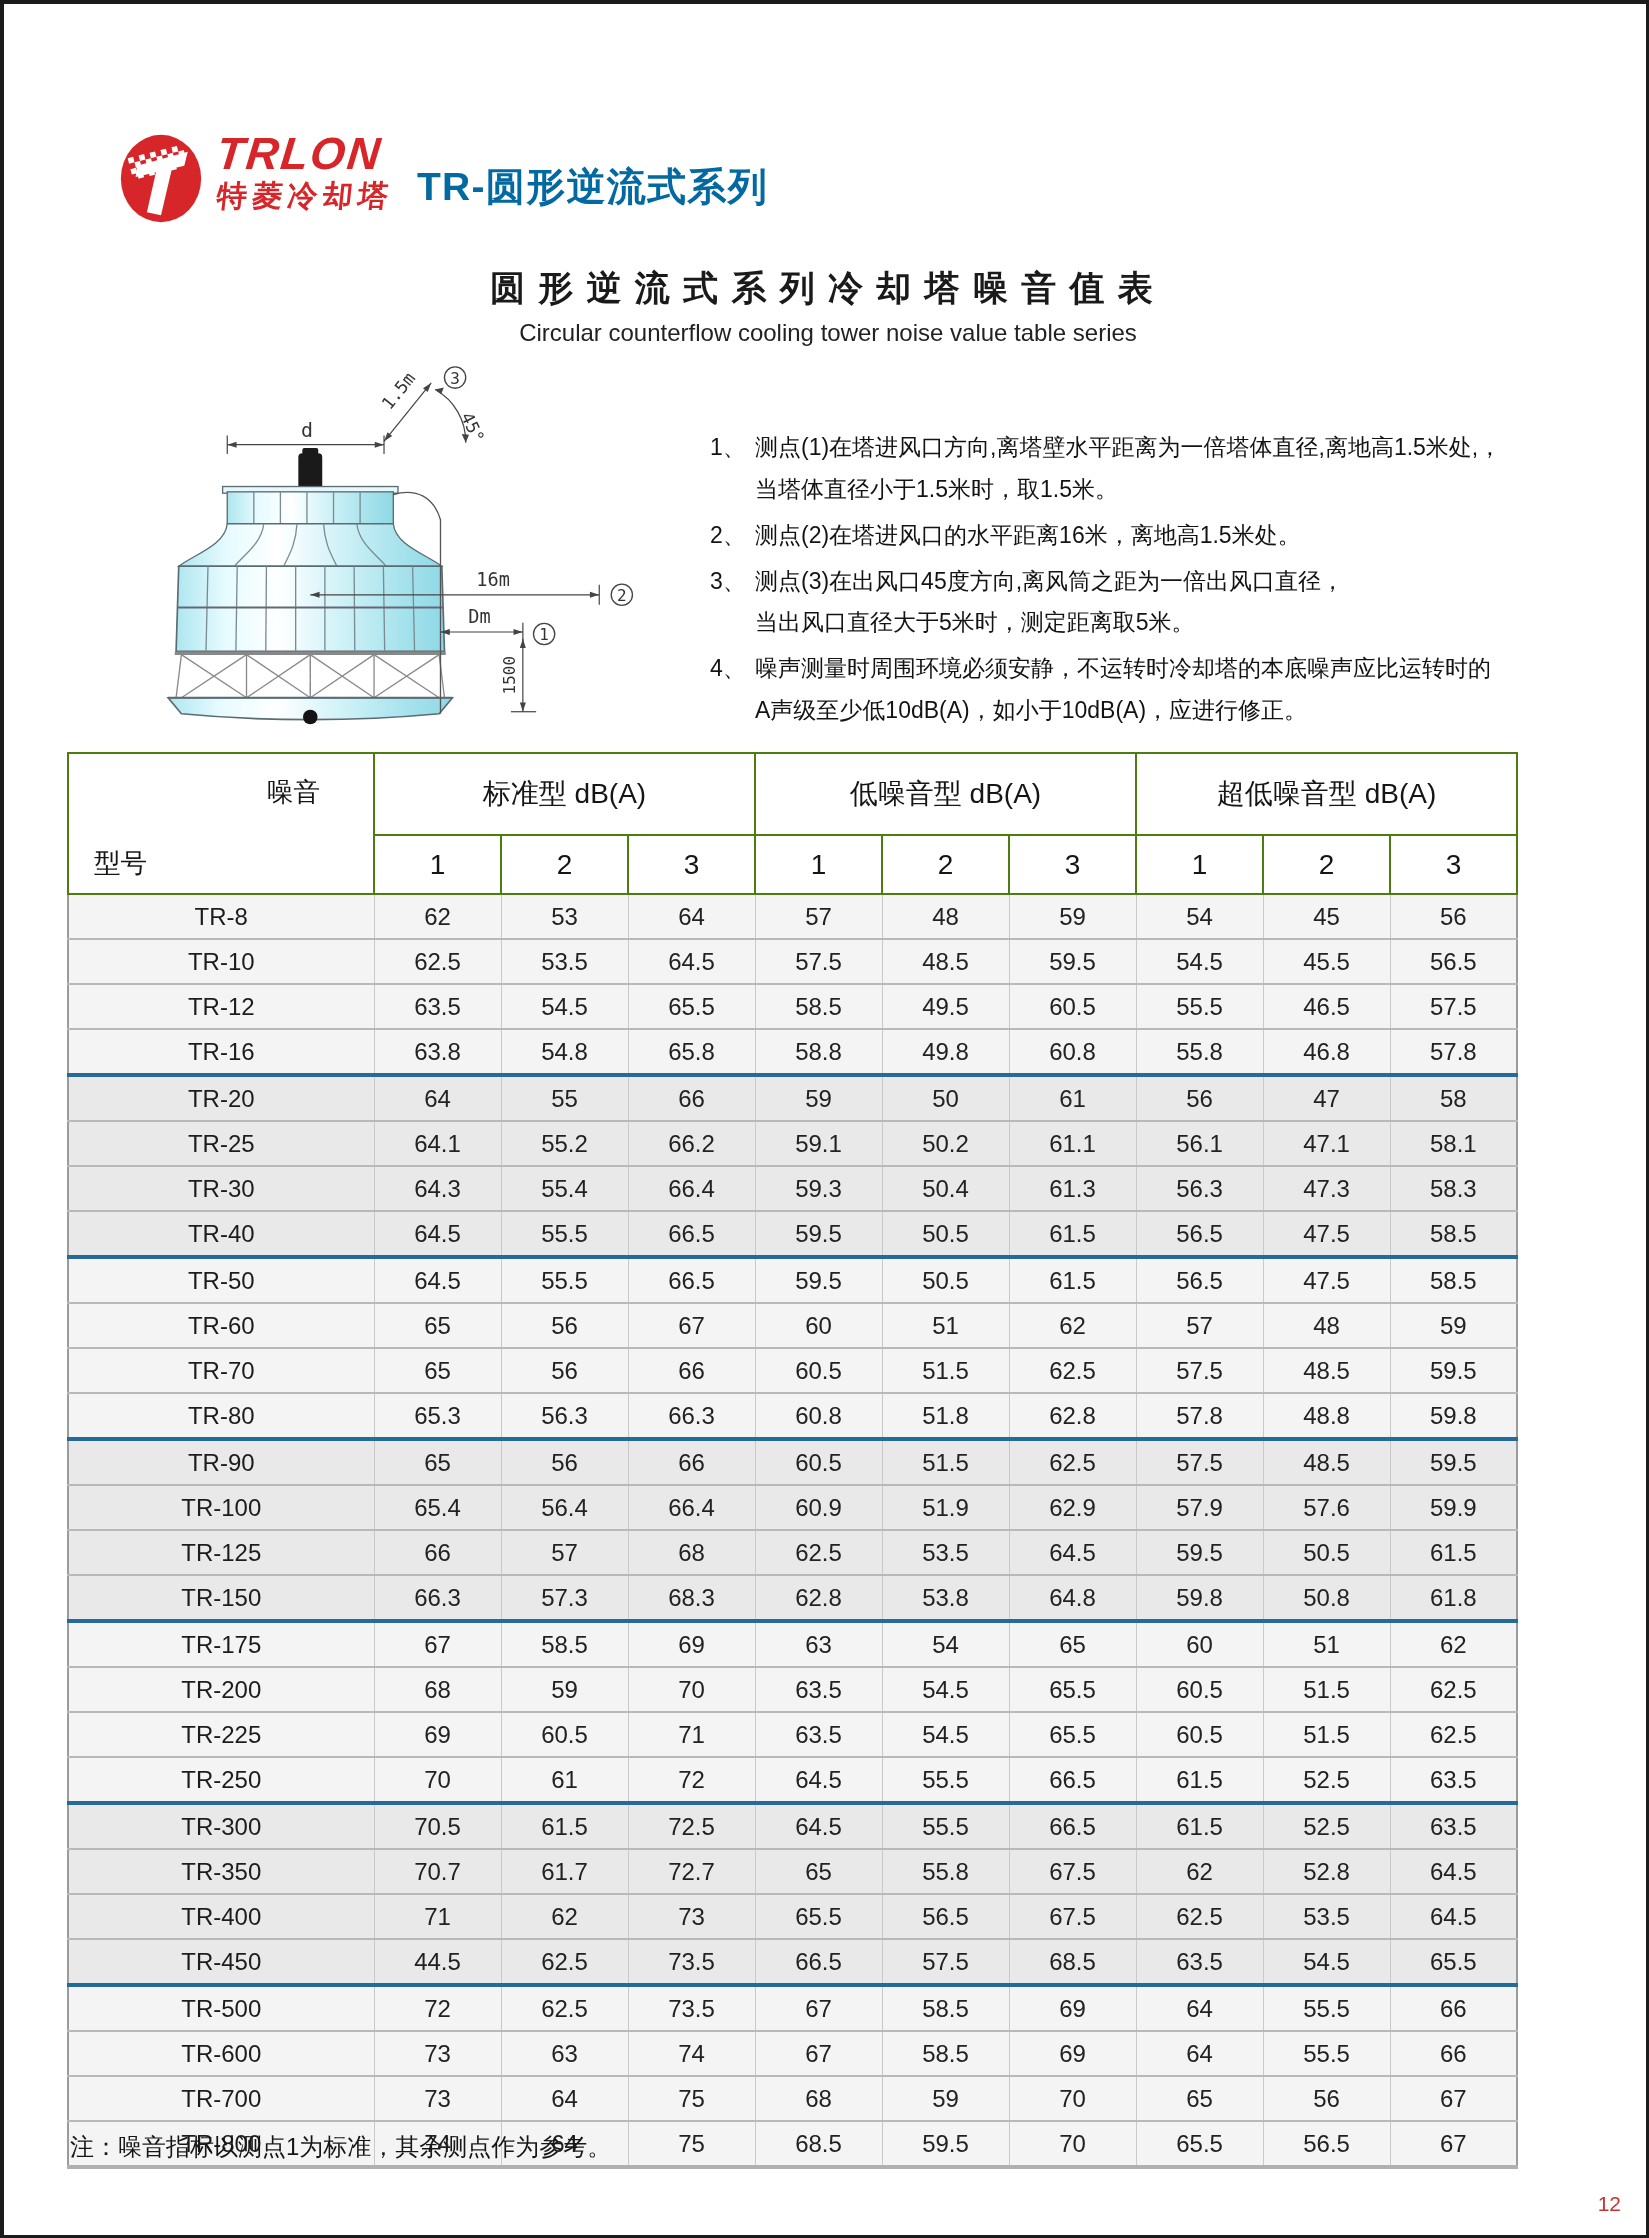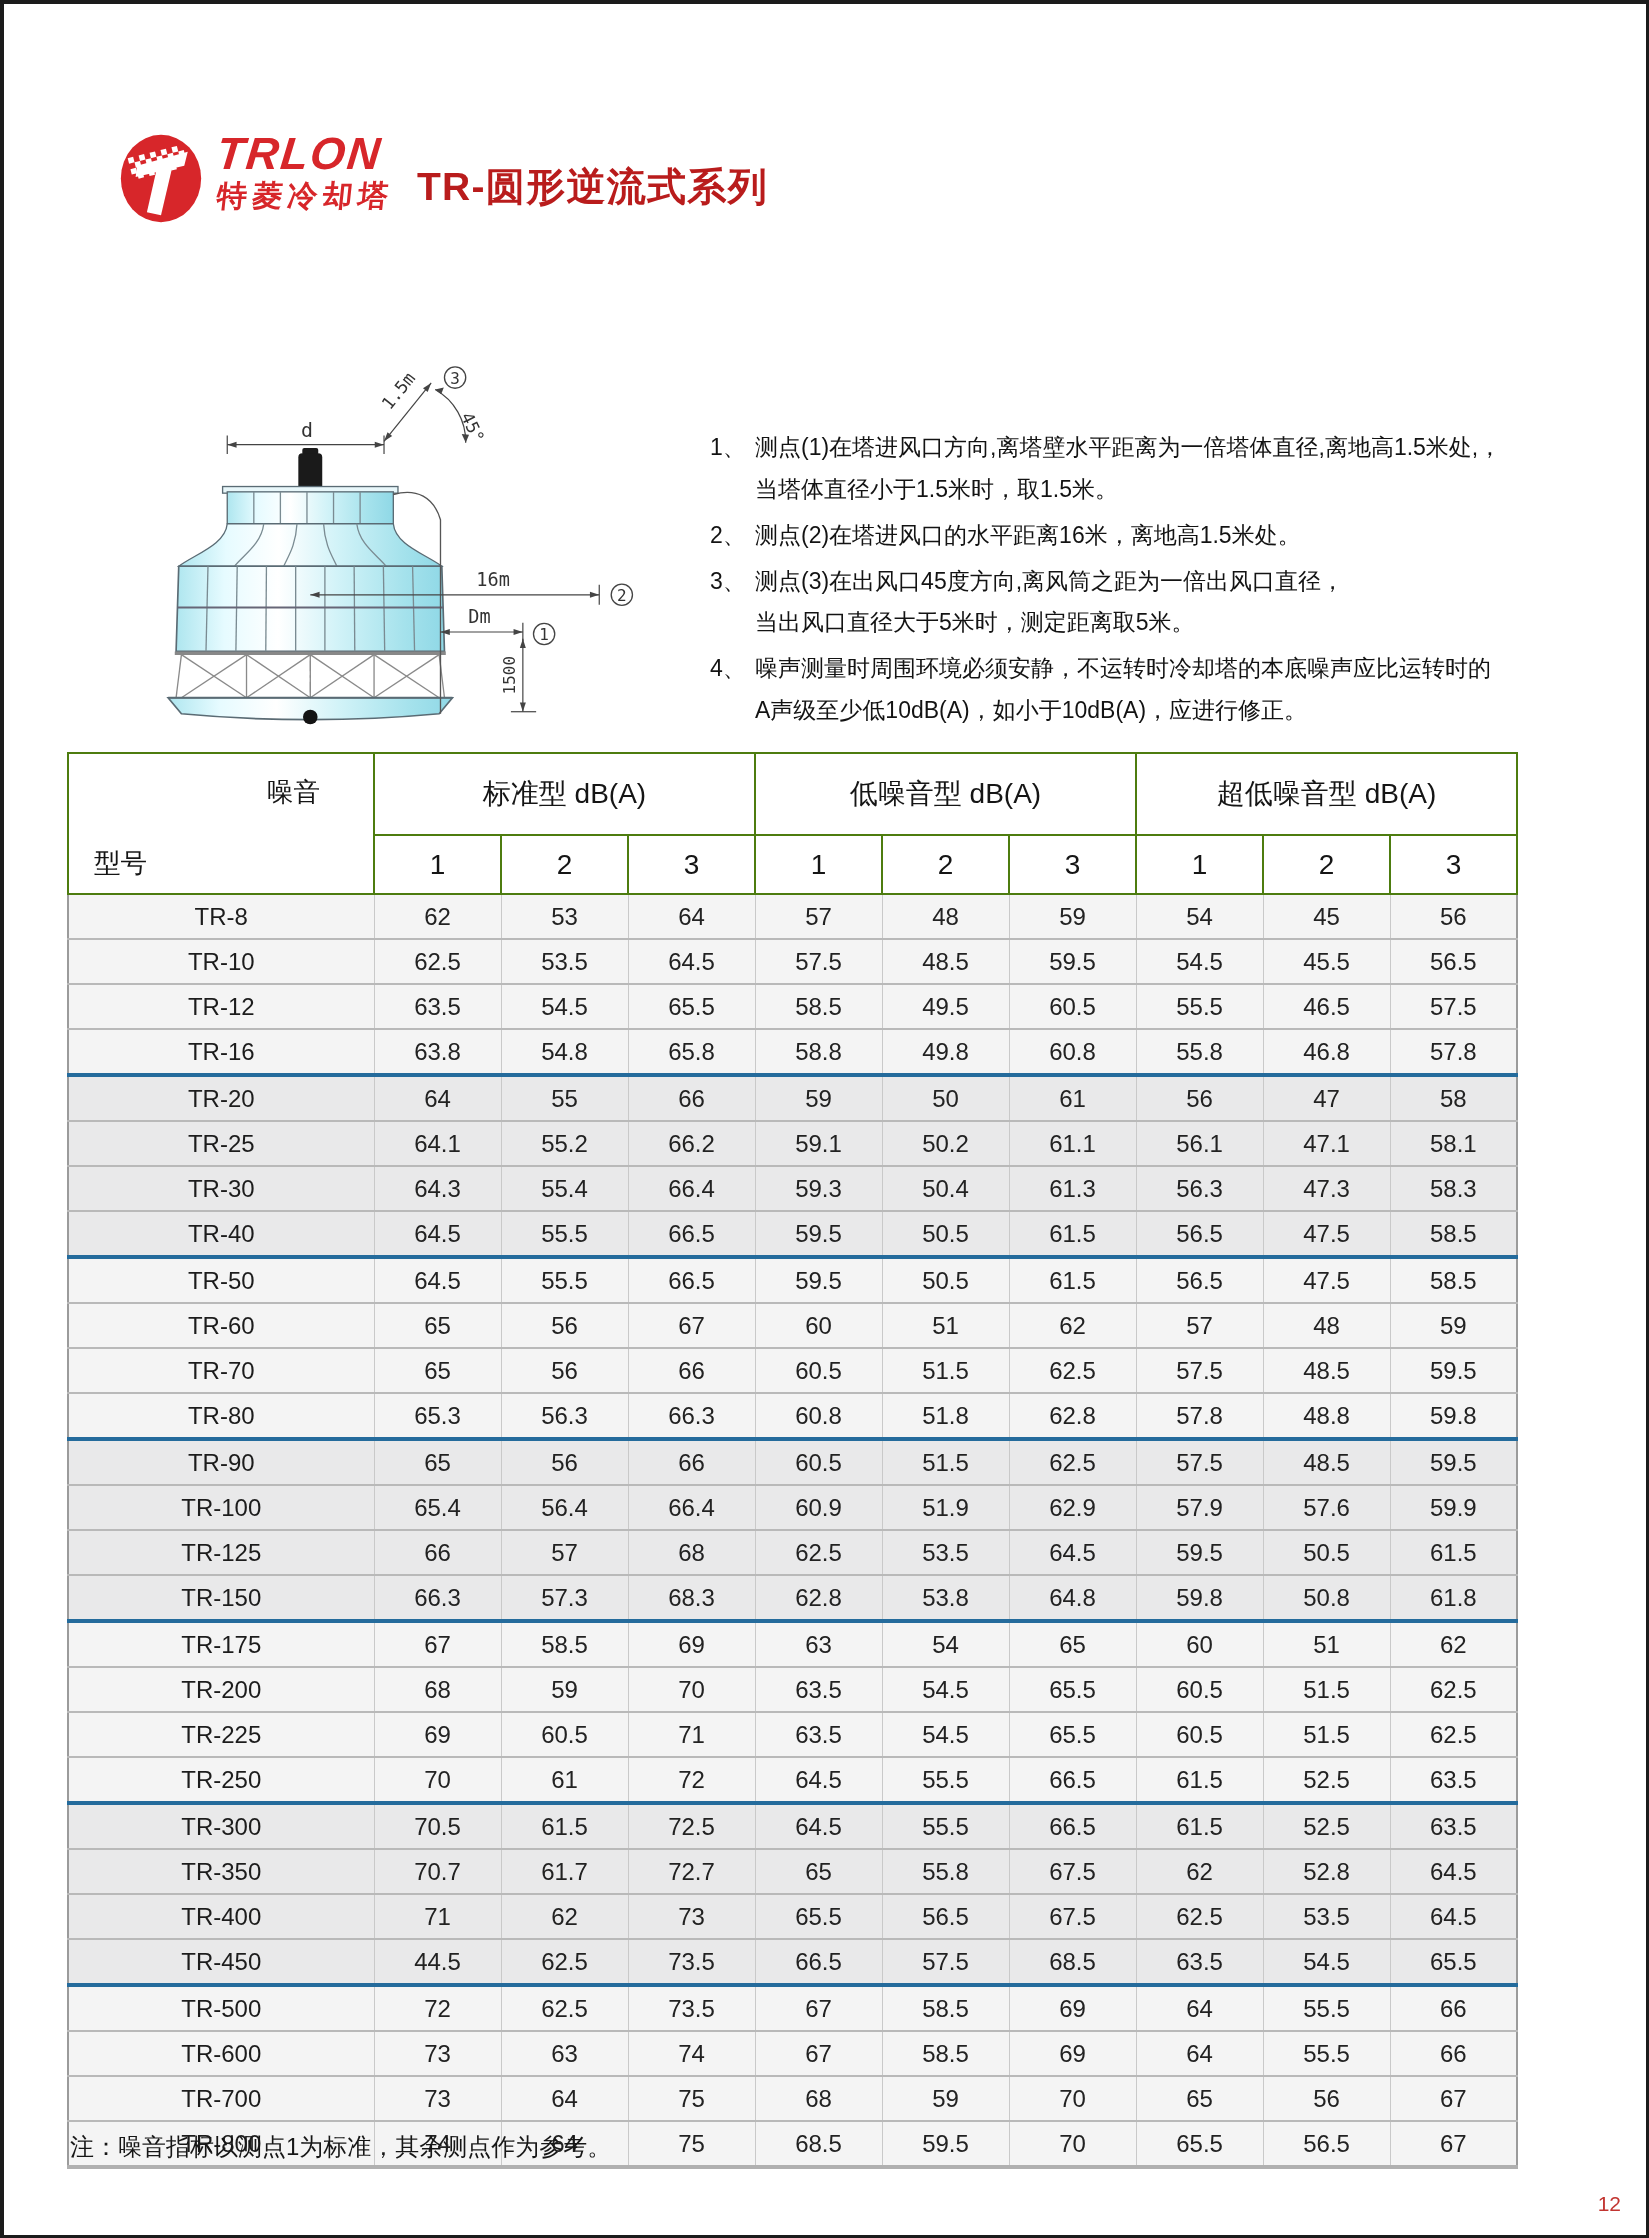--- a/index.html
+++ b/index.html
@@ -6,21 +6,21 @@
   .page{
     position:relative;width:1650px;height:2239px;background:#ffffff;
     border:4px solid #1b1b1b;box-sizing:border-box;overflow:hidden;
     font-family:"Liberation Sans","DejaVu Sans",sans-serif;color:#111;
   }
   
   .logo-block{position:absolute;left:114px;top:128px;display:flex;align-items:flex-start;}
   .logo-text{margin-left:13.3px;}
   .logo-name{font-style:italic;font-weight:900;font-size:45px;line-height:43px;color:#d7262a;letter-spacing:2px;transform:skewX(-6deg);}
   .logo-sub{font-weight:700;font-size:30px;line-height:35px;color:#d7262a;letter-spacing:5.3px;transform:skewX(-6deg);margin-top:2.7px;}
-  .series-title{position:absolute;left:413px;top:156px;font-size:39px;font-weight:800;letter-spacing:1.3px;color:#b91c1c;}
+  .series-title{position:absolute;left:413px;top:156px;font-size:39px;font-weight:800;letter-spacing:1.3px;color:#0369a1;}
   
   .title-block{position:absolute;left:372px;top:261px;width:904px;text-align:center;}
   .title-zh{font-size:35px;font-weight:700;letter-spacing:13.3px;color:#1a1a1a;}
   .title-en{font-size:24px;font-weight:400;color:#222;margin-top:6.6px;letter-spacing:0px;}
   
   .diagram{position:absolute;left:100px;top:351px;width:572px;height:372px;}
   .diagram text{font-family:"DejaVu Sans Mono","Liberation Mono",monospace;fill:#333;}
   
   .notes{position:absolute;left:706px;top:423px;width:884px;font-size:23px;line-height:1.82;color:#131313;}
   .note{position:relative;padding-left:45px;margin-bottom:4px;}
@@ -89,20 +89,24 @@
         <polygon points="54,52 76,50 60,118 40,114" fill="#ffffff"></polygon>
       </g>
     </svg>
     <div class="logo-text">
       <div class="logo-name">TRLON</div>
       <div class="logo-sub">特菱冷却塔</div>
     </div>
   </div>
   <div class="series-title">TR-圆形逆流式系列</div>
 
+  <div class="title-block">
+    <div class="title-zh">圆形逆流式系列冷却塔噪音值表</div>
+    <div class="title-en">Circular counterflow cooling tower noise value table series</div>
+  </div>
 
   <svg class="diagram" viewBox="0 0 860 560">
     <defs>
       <linearGradient id="tg" x1="0" y1="0" x2="1" y2="0">
         <stop offset="0" stop-color="#aee6ef"></stop>
           <stop offset="0.18" stop-color="#e6fbff"></stop>
         <stop offset="0.38" stop-color="#ffffff"></stop>
           <stop offset="0.6" stop-color="#d2f3f8"></stop>
         <stop offset="0.85" stop-color="#a5e2ec"></stop>
           <stop offset="1" stop-color="#8fd8e6"></stop>

